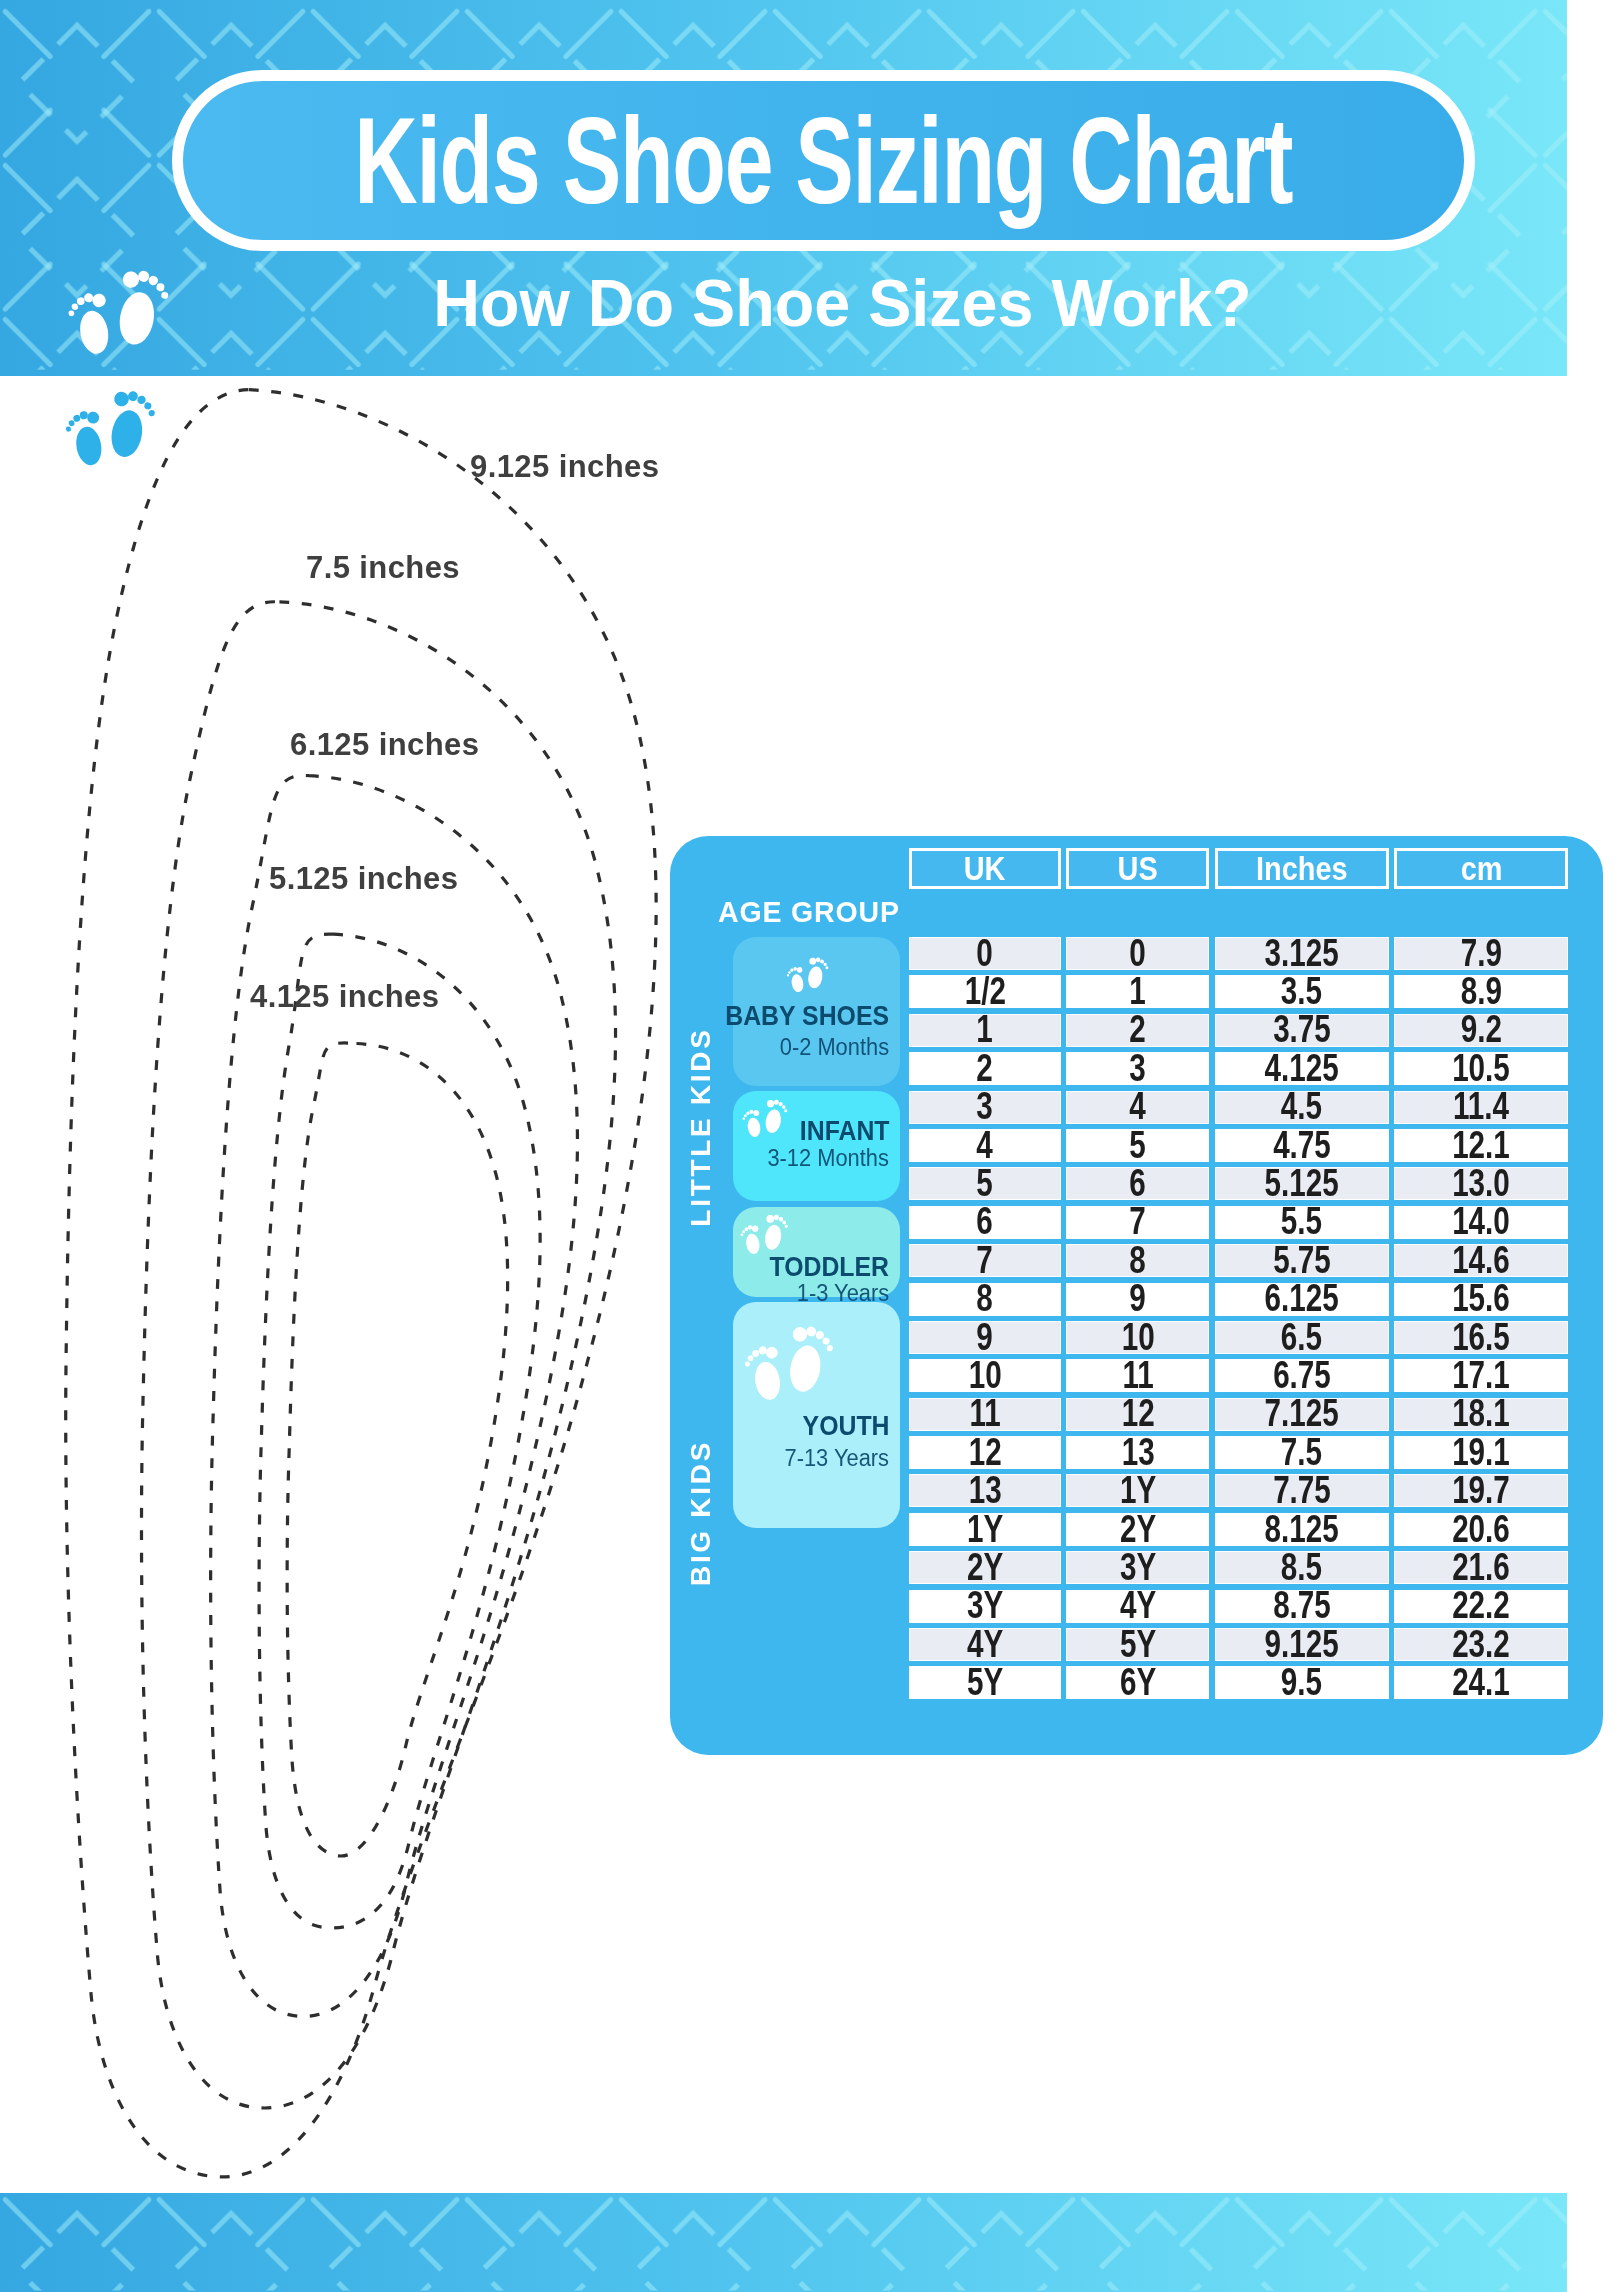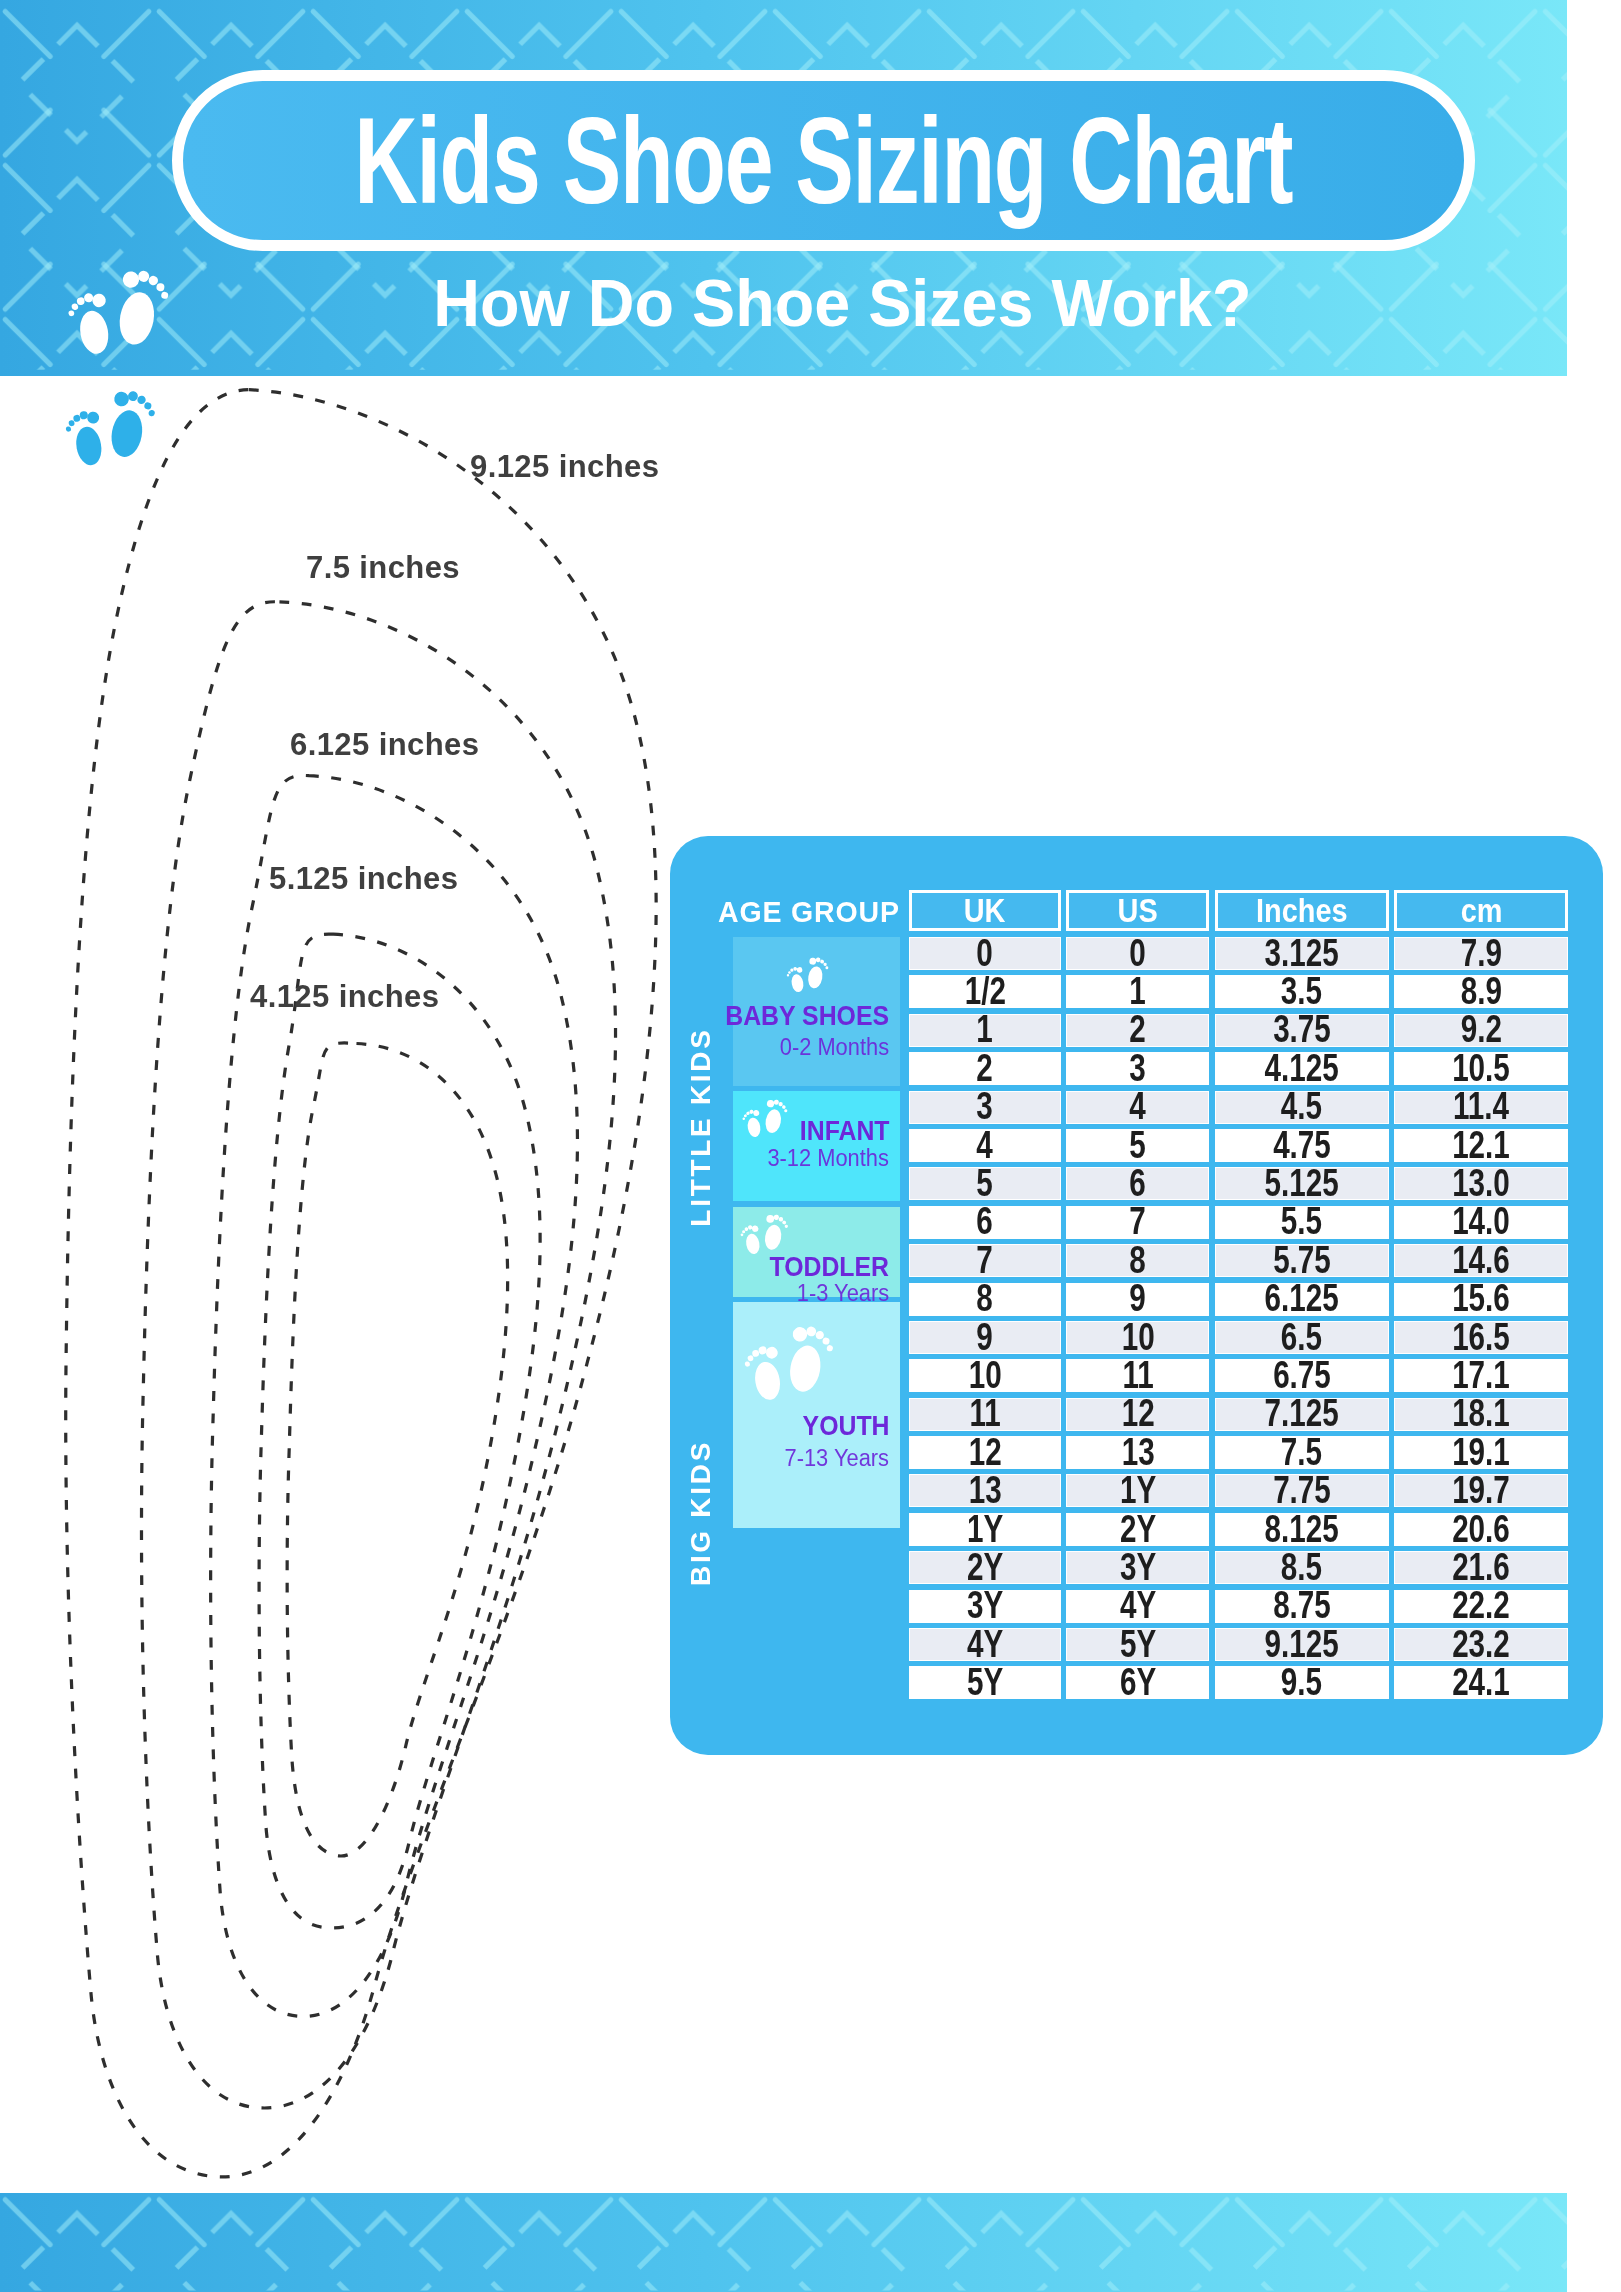--- a/index.html
+++ b/index.html
@@ -43,39 +43,39 @@
                     color:#ffffff;font-size:30px;font-weight:700;letter-spacing:0.9px;
                     transform:scaleX(0.95);transform-origin:left center;white-space:nowrap;}
   .side-label{position:absolute;left:477px;width:448px;height:36px;line-height:36px;
               text-align:center;color:#ffffff;font-size:28px;font-weight:700;letter-spacing:2.7px;
               transform:rotate(-90deg);white-space:nowrap;}
   #side-little{top:1109px;}
   #side-big{top:1495px;}
 
   
   #age-cells{position:absolute;left:733px;top:937px;width:167px;}
-  .age-cell{position:relative;width:167px;margin-bottom:5.4px;color:#6d28d9;}
+  .age-cell{position:relative;width:167px;margin-bottom:5.4px;color:#0c4a6e;border-radius:23px;}
   .age-name{position:absolute;right:10.7px;font-size:27px;font-weight:700;white-space:nowrap;
             transform:scaleX(0.92);transform-origin:right center;}
   .age-range{position:absolute;right:10.7px;font-size:23px;font-weight:400;opacity:0.92;
              white-space:nowrap;transform:scaleX(0.95);transform-origin:right center;}
   .age-cell .fp{position:absolute;}
   .g0 .fp{left:50%;top:14.3px;width:50px;height:47px;transform:translateX(-65%);}
   .g0 .age-name{top:64px;}  .g0 .age-range{top:97px;}
   .g1 .fp{left:7.2px;top:1.8px;width:54px;height:50px;}
   .g1 .age-name{top:25px;}  .g1 .age-range{top:54px;}
   .g2 .fp{left:5.4px;top:0px;width:57px;height:54px;}
   .g2 .age-name{top:45px;}  .g2 .age-range{top:73px;}
   .g3 .fp{left:9px;top:16px;width:93px;height:88px;}
   .g3 .age-name{top:72px;}  .g3 .age-range{top:100px;}
   .g4 .fp{left:7.2px;top:10.7px;width:106px;height:99px;}
   .g4 .age-name{top:109px;} .g4 .age-range{top:143px;}
 
   
-  #grid-header{position:absolute;left:909px;top:890px;display:grid;
+  #grid-header{position:absolute;left:909px;top:848px;display:grid;
                grid-template-columns:152px 143px 174px 174px;grid-auto-rows:41px;gap:5.4px 5.4px;text-align:center;}
   .hcell{box-sizing:border-box;border:3.6px solid #ffffff;display:flex;align-items:center;
          justify-content:center;background:rgba(255,255,255,0.04);}
   .hcell .t{color:#ffffff;font-size:34px;font-weight:700;transform:scaleX(0.85);white-space:nowrap;}
   #grid-body{position:absolute;left:909px;top:937px;display:grid;
              grid-template-columns:152px 143px 174px 174px;grid-auto-rows:33px;gap:5.4px 5.4px;}
   .cell{box-sizing:border-box;border:1.8px solid #ffffff;display:flex;align-items:center;
         justify-content:center;overflow:visible;}
   .cell.odd{background:#E9ECF3;}
   .cell.even{background:#ffffff;}

